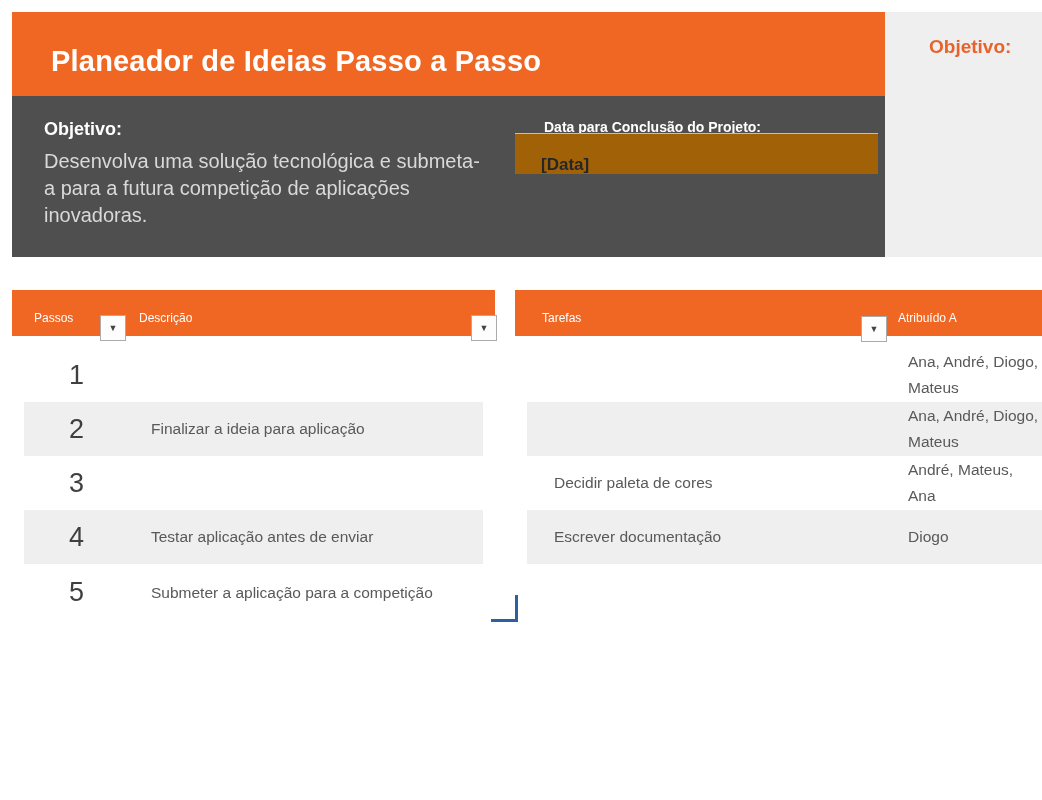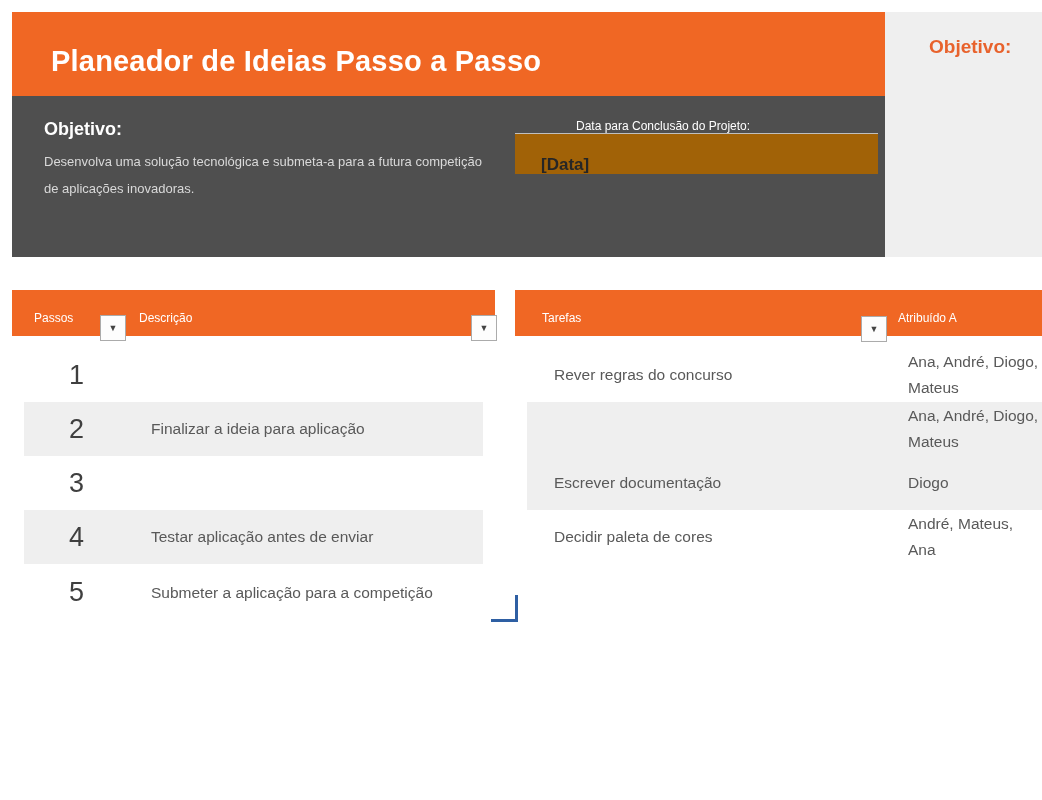--- a/index.html
+++ b/index.html
@@ -36,25 +36,25 @@
   .dark-panel {
     position: absolute; left: 0; top: 84px; width: 873px; height: 161px;
     background: #4F4F4F;
   }
   .obj-label {
     position: absolute; left: 20px; top: 11px;
     color: #ffffff; font-size: 18px; font-weight: bold;
   }
   .obj-desc {
     position: absolute; left: 20px; top: 40px; width: 470px;
-    color: #D9D9D9; font-size: 13px; line-height: 27px;
+    color: #D9D9D9; font-size: 20px; line-height: 27px;
   }
   .date-label {
     position: absolute; left: 520px; top: 11px;
-    color: #ffffff; font-size: 12px; font-weight: normal; margin-left: 32px;
+    color: #ffffff; font-size: 14px; font-weight: bold;
   }
   .date-box {
     position: absolute; left: 503px; top: 37px; width: 363px; height: 41px;
     background: #a16207; border-top: 1px solid #bfbfbf;
   }
   .date-value {
     position: absolute; left: 14px; top: 9px;
     color: #262626; font-size: 17px; font-weight: bold;
   }
 
@@ -164,30 +164,29 @@
   <div class="tbl-header">
     <div class="hdr-label" style="left:15px">Tarefas</div>
     <div class="filter-btn" style="left:346px; top:26px">
       <span>▼</span>
     </div>
     <div class="hdr-label" style="left:371px">Atribuído A</div>
     <div class="hdr-gap"></div>
   </div>
   <div class="rows">
     <div class="row">
-      <div class="task-cell cell-text">Rever regras do concurso</div>
       <div class="assigned-cell cell-text">Ana, André, Diogo, Mateus</div>
     </div>
     <div class="row alt">
       <div class="assigned-cell cell-text">Ana, André, Diogo, Mateus</div>
     </div>
+    <div class="row">
+      <div class="task-cell cell-text">Decidir paleta de cores</div>
+      <div class="assigned-cell cell-text">André, Mateus, Ana</div>
+    </div>
     <div class="row alt">
       <div class="task-cell cell-text">Escrever documentação</div>
       <div class="assigned-cell cell-text">Diogo</div>
-    </div>
-    <div class="row">
-      <div class="task-cell cell-text">Decidir paleta de cores</div>
-      <div class="assigned-cell cell-text">André, Mateus, Ana</div>
     </div>
   </div>
 </div>
 
 <div class="resize-handle"></div>
 
 </body></html>

